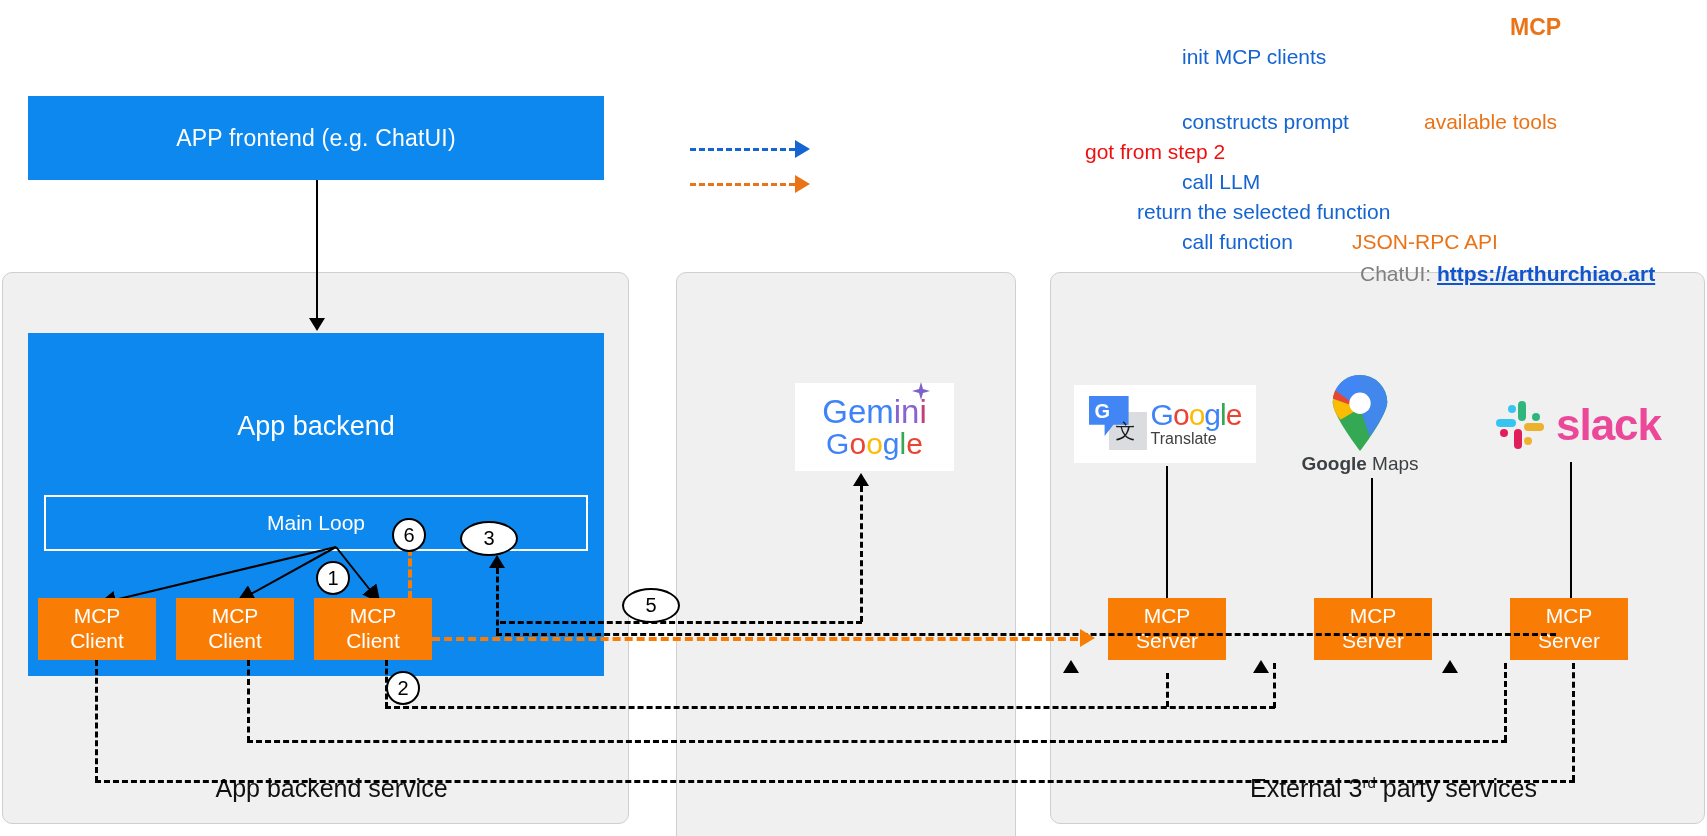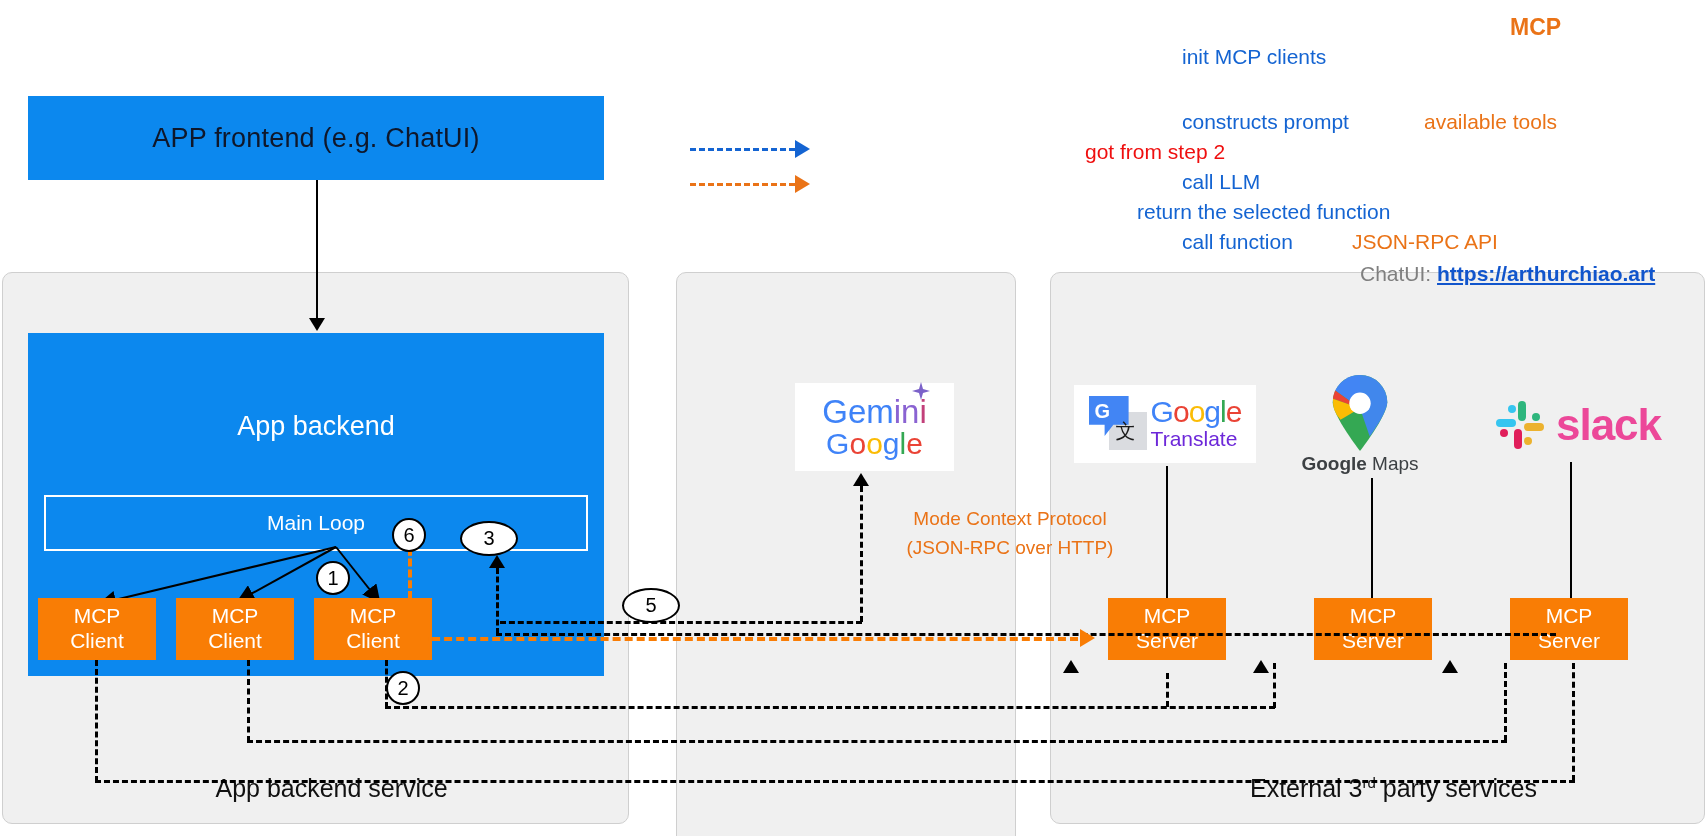--- a/index.html
+++ b/index.html
@@ -12,21 +12,21 @@
   }
   .stage { position:absolute; inset:0; }
   .abs { position:absolute; }
 
   
   #frontend-box{
     left:28px; top:96px; width:576px; height:84px;
     background:#0c88ee;
     display:flex; align-items:center; justify-content:center;
   }
-  #frontend-box .lbl{ color:#0f172a; font-size:27px; letter-spacing:.2px; }
+  #frontend-box .lbl{ color:#ffffff; font-size:23px; letter-spacing:.2px; }
 
   
   .legend-line{ height:0; border-top:3px dashed #1464d2; width:105px; }
   .legend-line.orange{ border-top-color:#ea7317; border-top-style:dashed; }
   .arrow-head{
     width:0;height:0;border-top:9px solid transparent;border-bottom:9px solid transparent;
     border-left:15px solid #1464d2;
   }
   .arrow-head.orange{ border-left-color:#ea7317; }
 
@@ -117,21 +117,21 @@
   
   .tr-wrap{ display:flex; align-items:center; gap:4px; }
   .tr-icon{ position:relative; width:58px; height:56px; }
   .tr-blue{ position:absolute; left:0; top:0; width:40px; height:40px; background:#4285f4;
             clip-path:polygon(0 0,100% 0,100% 72%,62% 72%,40% 100%,40% 72%,0 72%); }
   .tr-grey{ position:absolute; left:20px; top:16px; width:38px; height:38px; background:#dadce0; }
   .tr-g{ position:absolute; left:6px; top:4px; color:#fff; font-size:20px; font-weight:bold;}
   .tr-cn{ position:absolute; left:27px; top:22px; color:#1a1a1a; font-size:20px; }
   .tr-text{ display:flex; flex-direction:column; align-items:flex-start; }
   .tr-goog{ font-size:30px; line-height:1; letter-spacing:-1px; }
-  .tr-sub{ font-size:21px; color:#6d28d9; line-height:1.1; }
+  .tr-sub{ font-size:16px; color:#404040; line-height:1.1; }
 
   
   .slack-mark{ position:relative; width:52px; height:52px; }
   .slack-word{ font-size:44px; font-weight:bold; color:#ec4899; letter-spacing:-1px; margin-left:10px;}
 
   
   .pin{ position:relative; width:64px; height:78px; }
 
   
   #credit{ left:1360px; top:262px; font-size:21px; color:#7f7f7f; white-space:nowrap; }
@@ -273,24 +273,20 @@
   <div class="abs circ" id="circ-3">
       <span>3</span>
     </div>
   <div class="abs circ" id="circ-5">
       <span>5</span>
     </div>
   <div class="abs circ" id="circ-6">
       <span>6</span>
     </div>
 
-  <div class="abs" id="mcp-proto-label">
-    <div>Mode Context Protocol</div>
-    <div>(JSON-RPC over HTTP)</div>
-  </div>
 
   <div class="abs logo-card" id="gemini-logo">
     <div class="gemini-row1">
       <span class="g-blue">G</span><span class="g-blue">e</span><span class="g-blue">m</span><span class="g-pur">i</span><span class="g-pur">n</span><span class="g-pink">i</span>
       <svg width="20" height="20" style="position:absolute; right:-4px; top:-14px;">
         <path d="M10 1 L12 8 L19 10 L12 12 L10 19 L8 12 L1 10 L8 8 Z" fill="#7b61c9"></path>
       </svg>
       
     </div>
     <div class="gemini-row2">

